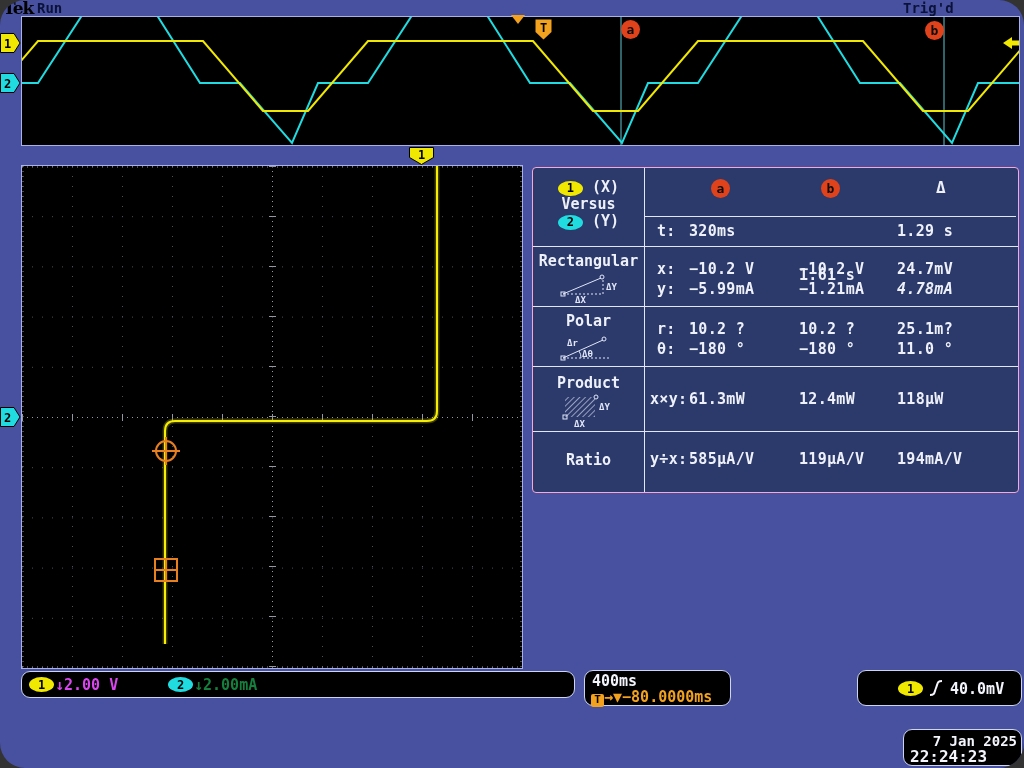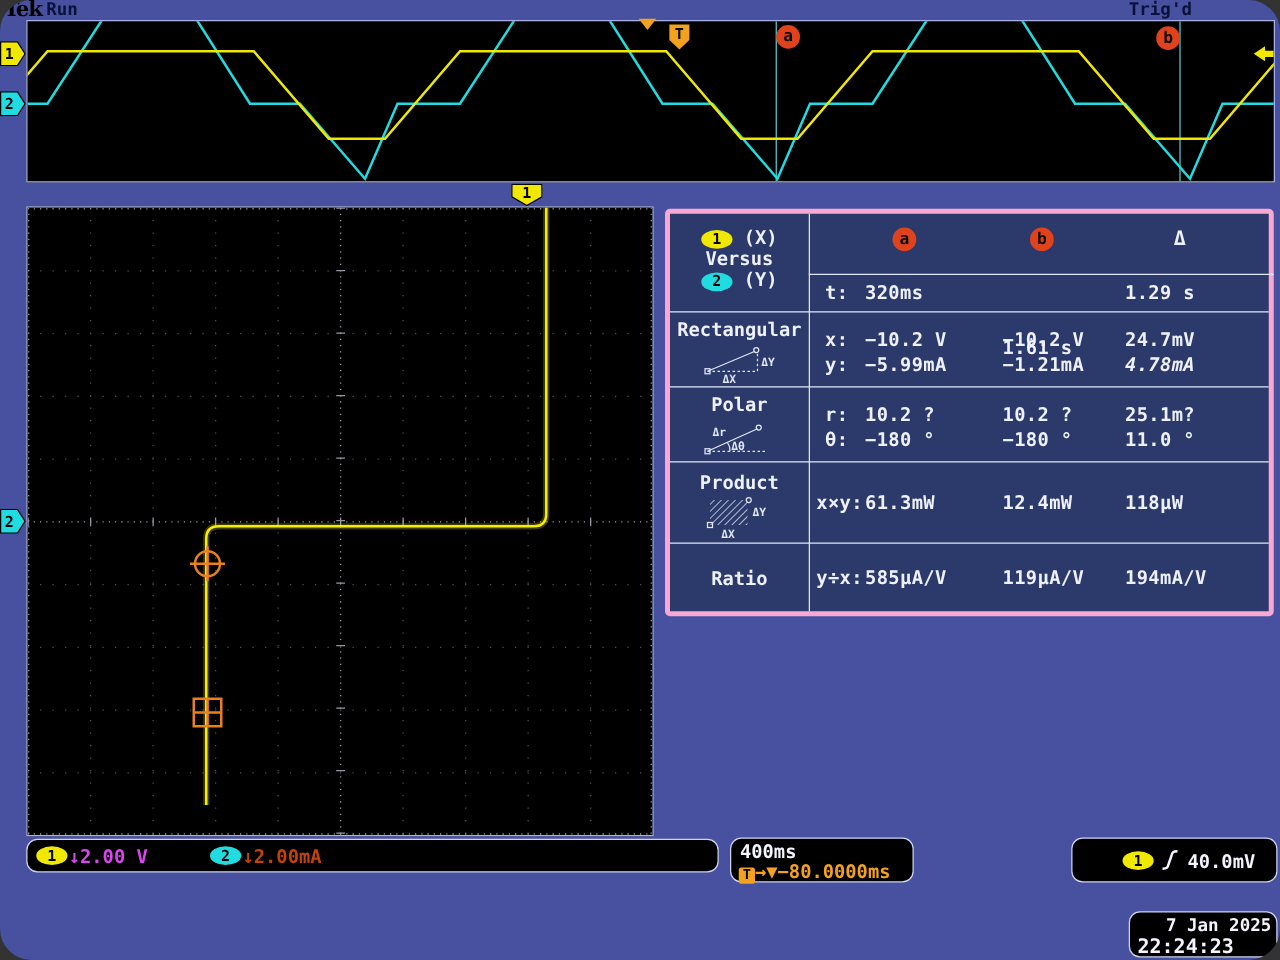--- a/index.html
+++ b/index.html
@@ -15,21 +15,21 @@
   .chmark text{font-family:"DejaVu Sans Mono",monospace;font-weight:bold;}
   
   .cbadge{position:absolute;width:19px;height:19px;border-radius:50%;background:#e0431c;
           color:#0a0a0a;font-weight:bold;font-size:13px;display:flex;align-items:center;
           justify-content:center;}
   
   .trig-tri{position:absolute;width:0;height:0;border-left:7px solid transparent;
             border-right:7px solid transparent;border-top:9px solid #f2a21f;}
   
   #mtable{position:absolute;left:532px;top:167px;width:487px;height:326px;background:#2b3a6a;
-          border:4px solid #f9a8d4;border-radius:4px;box-sizing:border-box;}
+          border:1px solid #f9a8d4;border-radius:4px;box-sizing:border-box;}
   #mtable .vdiv{position:absolute;left:111px;top:0;width:1px;height:100%;background:#e2e6fa;}
   #mtable .hdiv{position:absolute;height:1px;background:#e2e6fa;}
   .mtxt{position:absolute;color:#eef0fa;font-weight:bold;font-size:15px;white-space:pre;
         letter-spacing:.3px;line-height:18px;}
   .lblcell{position:absolute;left:0;width:111px;text-align:center;color:#eef0fa;
            font-weight:bold;font-size:15px;}
   .m-pre{left:124px}.m-pre2{left:117px}.m-a{left:156px}.m-b{left:266px}.m-d{left:364px}
   .oval{display:inline-flex;align-items:center;justify-content:center;width:25px;height:15px;
         border-radius:50%;color:#000;font-weight:bold;font-size:12px;}
   .oval-y{background:#f0e800;}
@@ -38,21 +38,21 @@
   .diag text{font-family:"DejaVu Sans Mono",monospace;font-size:9px;font-weight:bold;fill:#e2e6fa;}
   
   .bbox{position:absolute;background:#000;border:1px solid #cdd4f0;border-radius:9px;
         box-sizing:border-box;color:#f4f5fc;}
   .breadout{position:absolute;font-weight:bold;font-size:15px;white-space:pre;line-height:16px;}
   .tchip{display:inline-flex;align-items:center;justify-content:center;width:13px;height:13px;
          background:#f2a21f;color:#000;border-radius:2px;font-size:11px;font-weight:bold;
          vertical-align:-1px;}
   .orange{color:#f2a21f;}
   .yel{color:#d946ef;}
-  .cya{color:#c2410c;}
+  .cya{color:#15803d;}
 </style>
 </head>
 <body>
 
 <div id="screen">
 
   <div id="tek-logo">Tek</div>
   <div class="tbar-text" style="left:37px;top:0;">Run</div>
   <div class="tbar-text" style="left:903px;top:0;">Trig'd</div>
 

